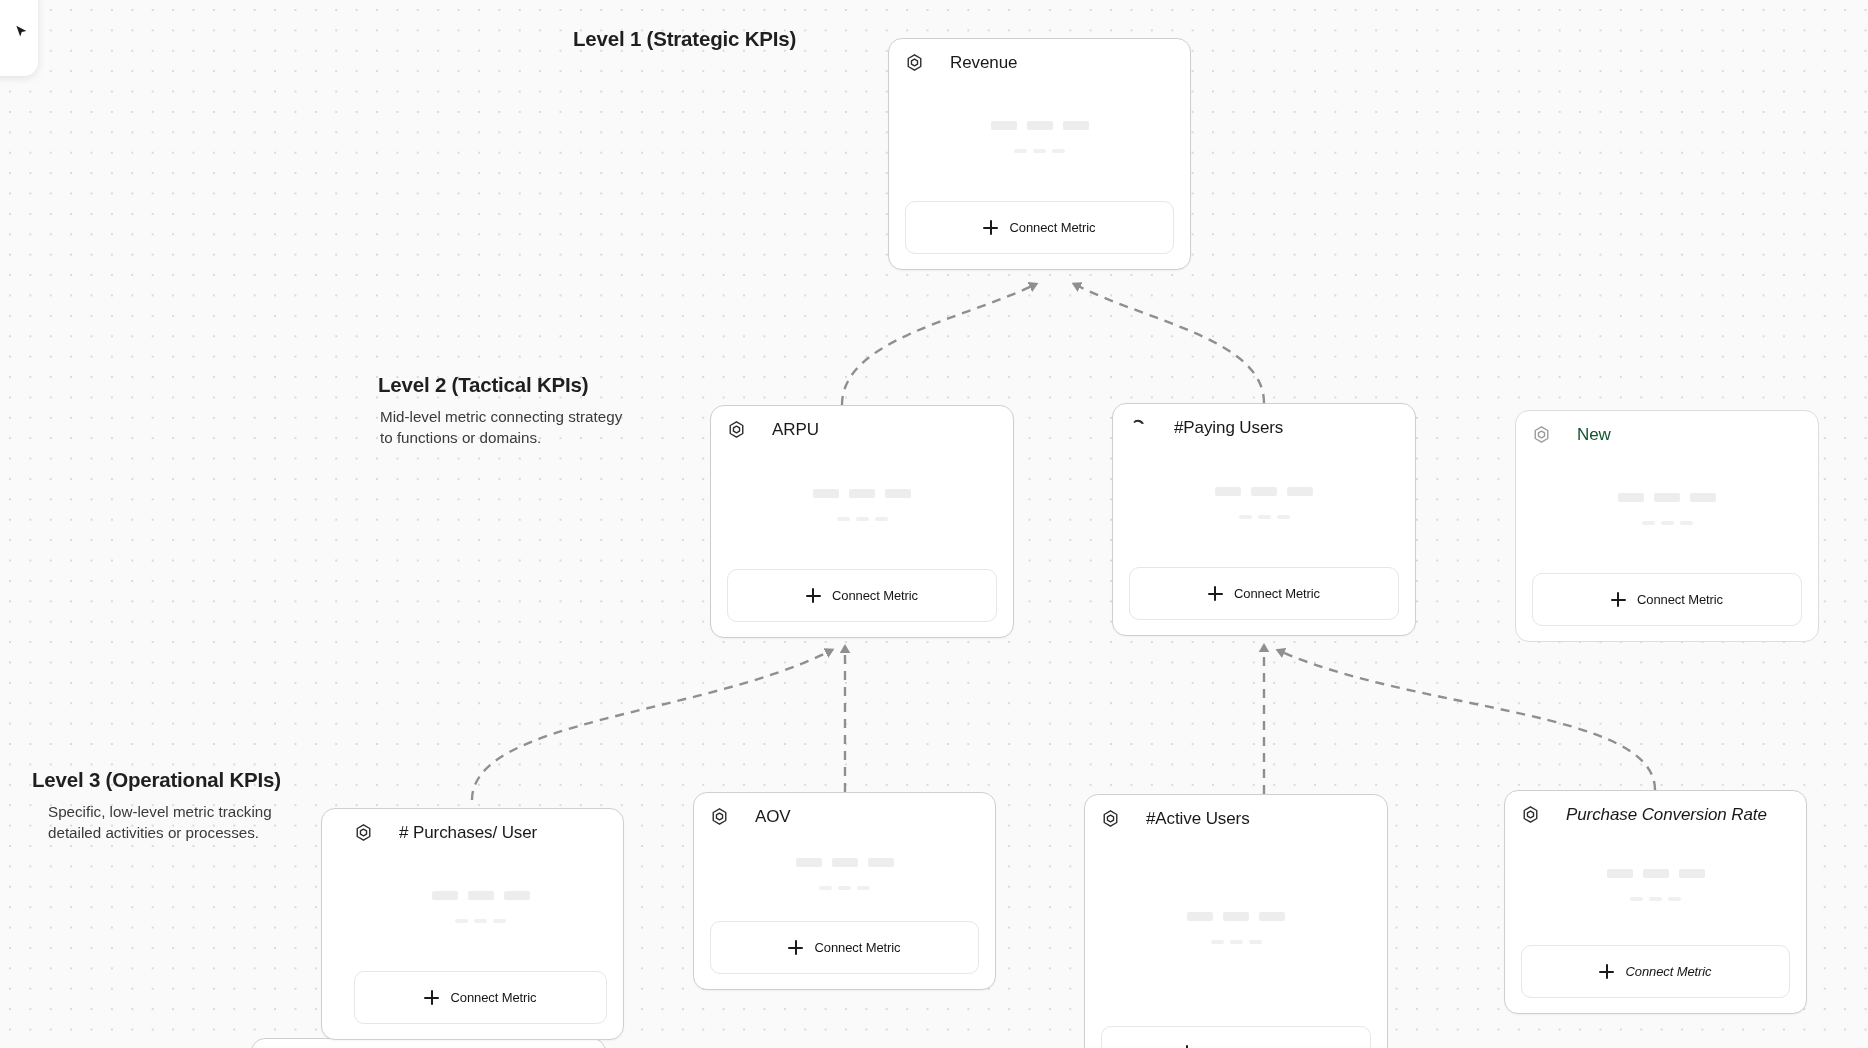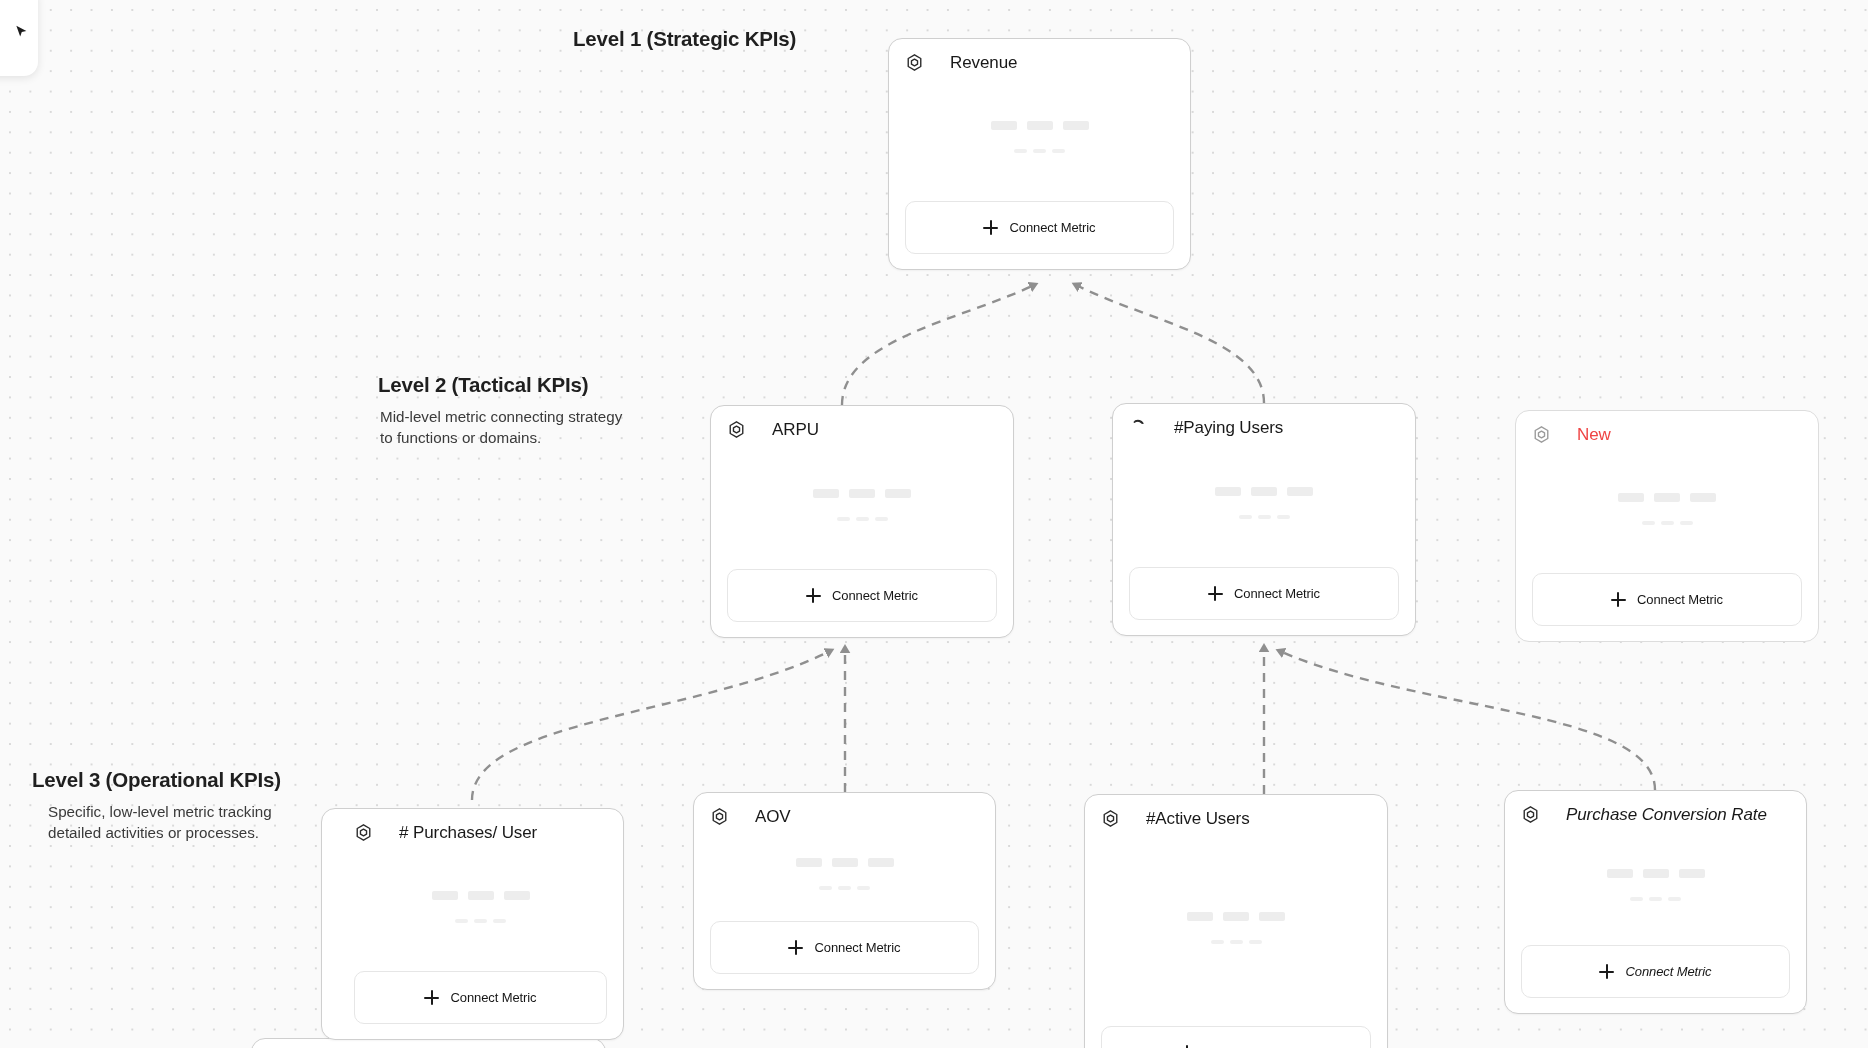--- a/index.html
+++ b/index.html
@@ -92,21 +92,21 @@
 
   .card-title {
     font-size: 17px;
     font-weight: 500;
     color: #191919;
     letter-spacing: -0.1px;
     white-space: nowrap;
     overflow: hidden;
     text-overflow: ellipsis;
   }
-  .card-title.muted { color: #ef4444; font-weight: 400; }
+  .card-title.muted { color: #14532d; font-weight: 400; }
 
   
   .card-body {
     flex: 1 1 auto;
     display: flex;
     flex-direction: column;
     align-items: center;
     justify-content: center;
     gap: 19px;
     padding-bottom: 6px;

